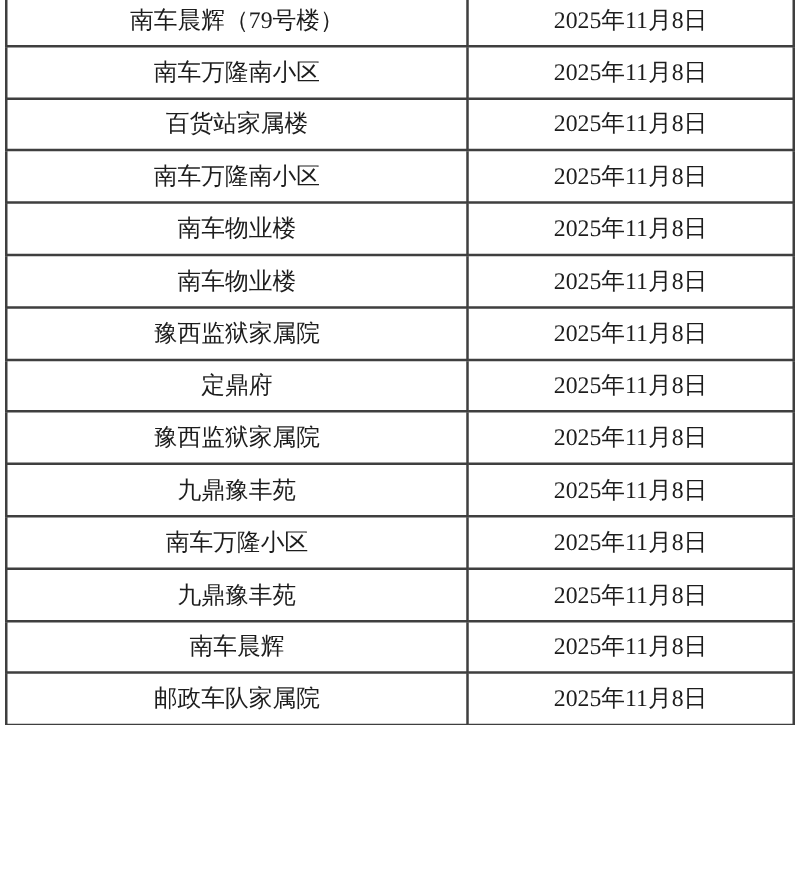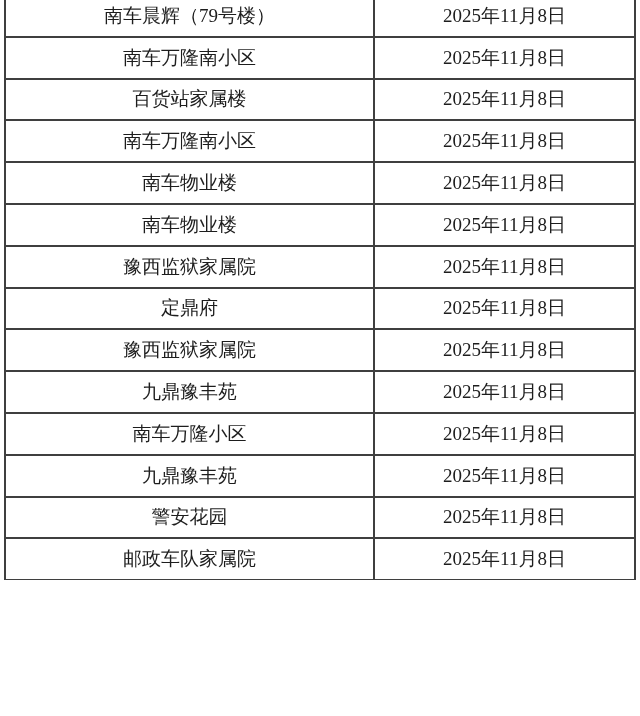--- a/index.html
+++ b/index.html
@@ -94,21 +94,21 @@
       </tr>
       <tr>
         <td>南车万隆小区</td>
         <td>2025年11月8日</td>
       </tr>
       <tr>
         <td>九鼎豫丰苑</td>
         <td>2025年11月8日</td>
       </tr>
       <tr>
-        <td>警安花园</td>
+        <td>南车晨辉</td>
         <td>2025年11月8日</td>
       </tr>
       <tr>
         <td>邮政车队家属院</td>
         <td>2025年11月8日</td>
       </tr>
       <tr>
         <td></td>
         <td></td>
       </tr>

